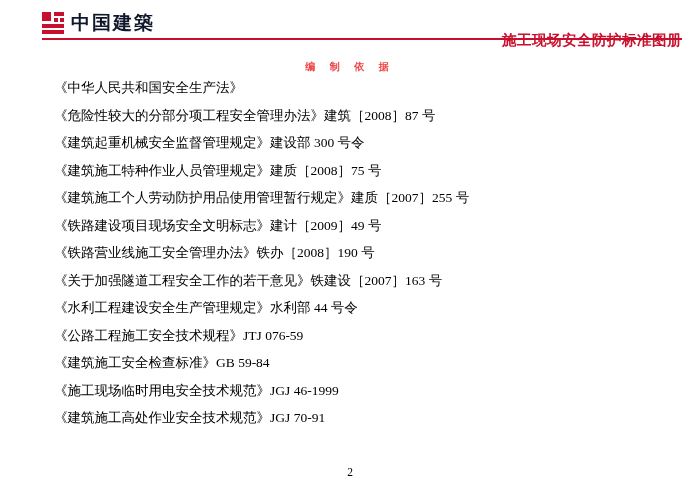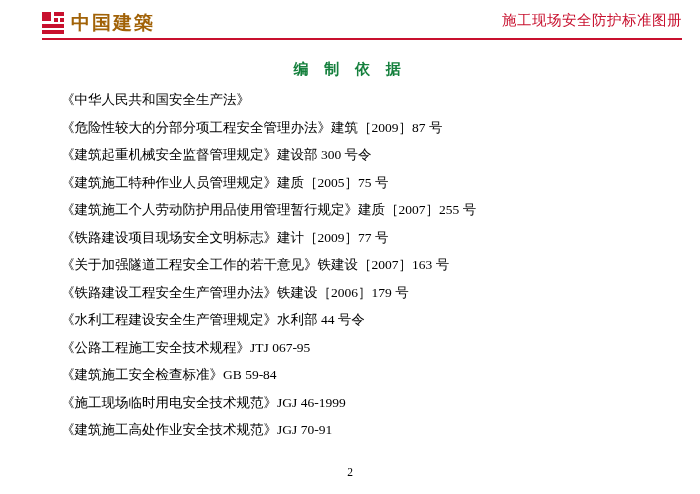--- a/index.html
+++ b/index.html
@@ -52,52 +52,52 @@
   .brand-mark .sq2 { left: 12px; top: 0; width: 10px; height: 4px; }
   .brand-mark .sq3 { left: 0;  top: 12px; width: 22px; height: 4px; }
   .brand-mark .sq4 { left: 12px; top: 6px;  width: 4px;  height: 4px; }
   .brand-mark .sq5 { left: 18px; top: 6px;  width: 4px;  height: 4px; }
   .brand-mark .sq6 { left: 0;  top: 18px; width: 22px; height: 4px; }
   .brand-name {
     font-family: "Liberation Serif", "DejaVu Serif", serif;
     font-size: 19px;
     font-weight: bold;
     letter-spacing: 2px;
-    color: #a16207;
+    color: #0f172a;
     line-height: 22px;
     white-space: nowrap;
   }
   .header-title {
     font-size: 14.5px;
-    font-weight: normal;
+    font-weight: bold;
     color: #c8102e;
     letter-spacing: 0.5px;
     white-space: nowrap;
-    margin-top: 1px;
+    margin-top: 21px;
   }
   .header-rule {
     position: absolute;
     left: 42px;
     right: 18px;
     top: 38px;
     height: 0;
     border-top: 2px solid #c8102e;
   }
 
   
   .doc-title {
     text-align: center;
-    font-size: 15px;
+    font-size: 10px;
     font-weight: bold;
     letter-spacing: 6px;
     margin-top: 14px;
-    color: #15803d;
+    color: #ef4444;
   }
   .list {
-    margin: 7px;
+    margin: 0;
     padding: 0 40px 0 54px;
     list-style: none;
   }
   .list-item {
     font-size: 13.5px;
     line-height: 27.5px;
     white-space: nowrap;
     color: #000;
   }
 
@@ -130,29 +130,29 @@
       <span class="brand-name">中国建築</span>
     </div>
     <div class="header-title">施工现场安全防护标准图册</div>
     <div class="header-rule"></div>
   </div>
 
   <div class="doc-title">编 制 依 据</div>
 
   <ul class="list">
     <li class="list-item">《中华人民共和国安全生产法》</li>
-    <li class="list-item">《危险性较大的分部分项工程安全管理办法》建筑［2009］87 号</li>
+    <li class="list-item">《危险性较大的分部分项工程安全管理办法》建筑［2008］87 号</li>
     <li class="list-item">《建筑起重机械安全监督管理规定》建设部 300 号令</li>
-    <li class="list-item">《建筑施工特种作业人员管理规定》建质［2005］75 号</li>
+    <li class="list-item">《建筑施工特种作业人员管理规定》建质［2008］75 号</li>
     <li class="list-item">《建筑施工个人劳动防护用品使用管理暂行规定》建质［2007］255 号</li>
-    <li class="list-item">《铁路建设项目现场安全文明标志》建计［2009］77 号</li>
+    <li class="list-item">《铁路建设项目现场安全文明标志》建计［2009］49 号</li>
+    <li class="list-item">《铁路营业线施工安全管理办法》铁办［2008］190 号</li>
     <li class="list-item">《关于加强隧道工程安全工作的若干意见》铁建设［2007］163 号</li>
-    <li class="list-item">《铁路建设工程安全生产管理办法》铁建设［2006］179 号</li>
     <li class="list-item">《水利工程建设安全生产管理规定》水利部 44 号令</li>
-    <li class="list-item">《公路工程施工安全技术规程》JTJ 067-95</li>
+    <li class="list-item">《公路工程施工安全技术规程》JTJ 076-59</li>
     <li class="list-item">《建筑施工安全检查标准》GB 59-84</li>
     <li class="list-item">《施工现场临时用电安全技术规范》JGJ 46-1999</li>
     <li class="list-item">《建筑施工高处作业安全技术规范》JGJ 70-91</li>
   </ul>
 
   <div class="footer">2</div>
 
 </div>
 
 </body></html>

